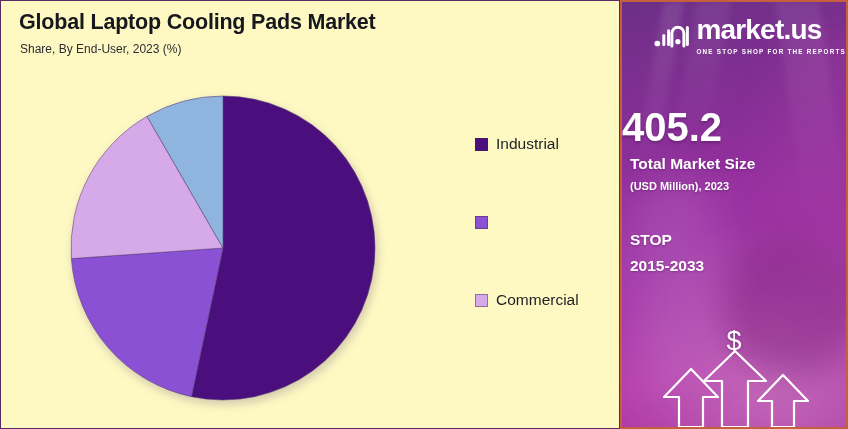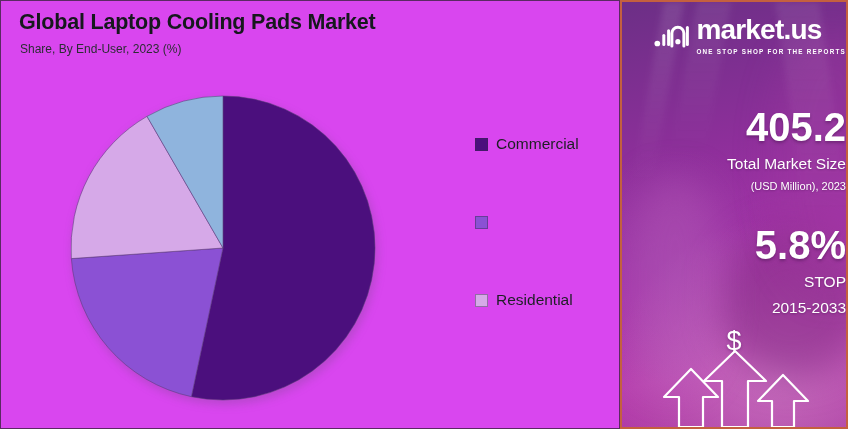--- a/index.html
+++ b/index.html
@@ -23,21 +23,21 @@
     box-sizing: border-box;
   }
 
   
   .chart-panel {
     position: relative;
     width: 620px;
     height: 429px;
     box-sizing: border-box;
     border: 1.5px solid #5b2a63;
-    background: #d946ef;
+    background: #fef9c3;
     overflow: hidden;
   }
 
   .chart-title {
     position: absolute;
     left: 18px;
     top: 9px;
     font-size: 21.5px;
     font-weight: bold;
     color: #16181d;
@@ -169,38 +169,39 @@
   }
   .logo-tag {
     font-size: 6.3px;
     font-weight: bold;
     color: #ffffff;
     letter-spacing: 1.25px;
     margin-top: 4px;
     white-space: nowrap;
   }
 
-  .stat-block { position: absolute; left: 0; right: 0; text-align: right; }
+  .stat-block { position: absolute; left: 0; right: 0; text-align: left; }
   .stat-size { top: 104px; }
   .stat-cagr { top: 222px; }
   .stat-value {
     font-size: 40px;
     font-weight: bold;
     color: #ffffff;
     letter-spacing: 0px;
     line-height: 1.06;
     text-shadow: 0 2px 3px rgba(70,20,80,0.45);
   }
   .stat-label {
     font-size: 15.5px;
-    font-weight: normal;
+    font-weight: bold;
     color: #ffffff;
     line-height: 1.26;
     margin-top: 6px;
     text-shadow: 0 1px 2px rgba(70,20,80,0.40);
+    margin-left: 8px;
   }
   .stat-label.small { font-size: 11px; }
 
   .dollar-sign {
     position: absolute;
     left: 0; right: 0;
     top: 326px;
     text-align: center;
     font-size: 27px;
     font-weight: normal;
@@ -235,28 +236,28 @@
             <path d="M 153 153 L 121.40 301.68 A 152 152 0 0 1 1.37 163.60 Z" fill="#8b51d4" stroke="rgba(90,60,120,0.55)" stroke-width="1"></path>
             <path d="M 153 153 L 1.37 163.60 A 152 152 0 0 1 77.00 21.36 Z" fill="#d6a9e8" stroke="rgba(90,60,120,0.55)" stroke-width="1"></path>
             <path d="M 153 153 L 77.00 21.36 A 152 152 0 0 1 153.00 1.00 Z" fill="#8fb4dd" stroke="rgba(90,60,120,0.55)" stroke-width="1"></path>
           </g>
       </svg>
     </div>
 
     <div class="legend">
       <div class="legend-item">
         <span class="legend-swatch" style="background: rgb(75, 15, 125);"></span>
-        <span class="legend-label">Commercial</span>
+        <span class="legend-label">Industrial</span>
       </div>
       <div class="legend-item">
         <span class="legend-swatch" style="background: rgb(139, 81, 212);"></span>
       </div>
       <div class="legend-item">
         <span class="legend-swatch" style="background: rgb(214, 169, 232);"></span>
-        <span class="legend-label">Residential</span>
+        <span class="legend-label">Commercial</span>
       </div>
     </div>
   </div>
 
   <div class="brand-panel">
     <div class="bg-blob blob-a"></div>
     <div class="bg-blob blob-b"></div>
     <div class="bg-blob blob-c"></div>
     <div class="streak streak-1"></div>
     <div class="streak streak-2"></div>
@@ -279,21 +280,20 @@
         </div>
       </div>
 
       <div class="stat-block stat-size">
         <div class="stat-value">405.2</div>
         <div class="stat-label">Total Market Size</div>
         <div class="stat-label small">(USD Million), 2023</div>
       </div>
 
       <div class="stat-block stat-cagr">
-        <div class="stat-value">5.8%</div>
         <div class="stat-label">STOP</div>
         <div class="stat-label">2015-2033</div>
       </div>
 
       <div class="dollar-sign">$</div>
 
       <svg class="arrows-svg" viewBox="0 0 224 78">
         <path d="M57 78 V48 H42 L69 20 L96 48 H81 V78 Z" fill="none" stroke="#ffffff" stroke-width="2.2" stroke-linejoin="round"></path>
         <path d="M100 78 V32 H82 L113 2 L144 32 H126 V78 Z" fill="none" stroke="#ffffff" stroke-width="2.2" stroke-linejoin="round"></path>
         <path d="M150 78 V52 H136 L161 26 L186 52 H172 V78 Z" fill="none" stroke="#ffffff" stroke-width="2.2" stroke-linejoin="round"></path>

